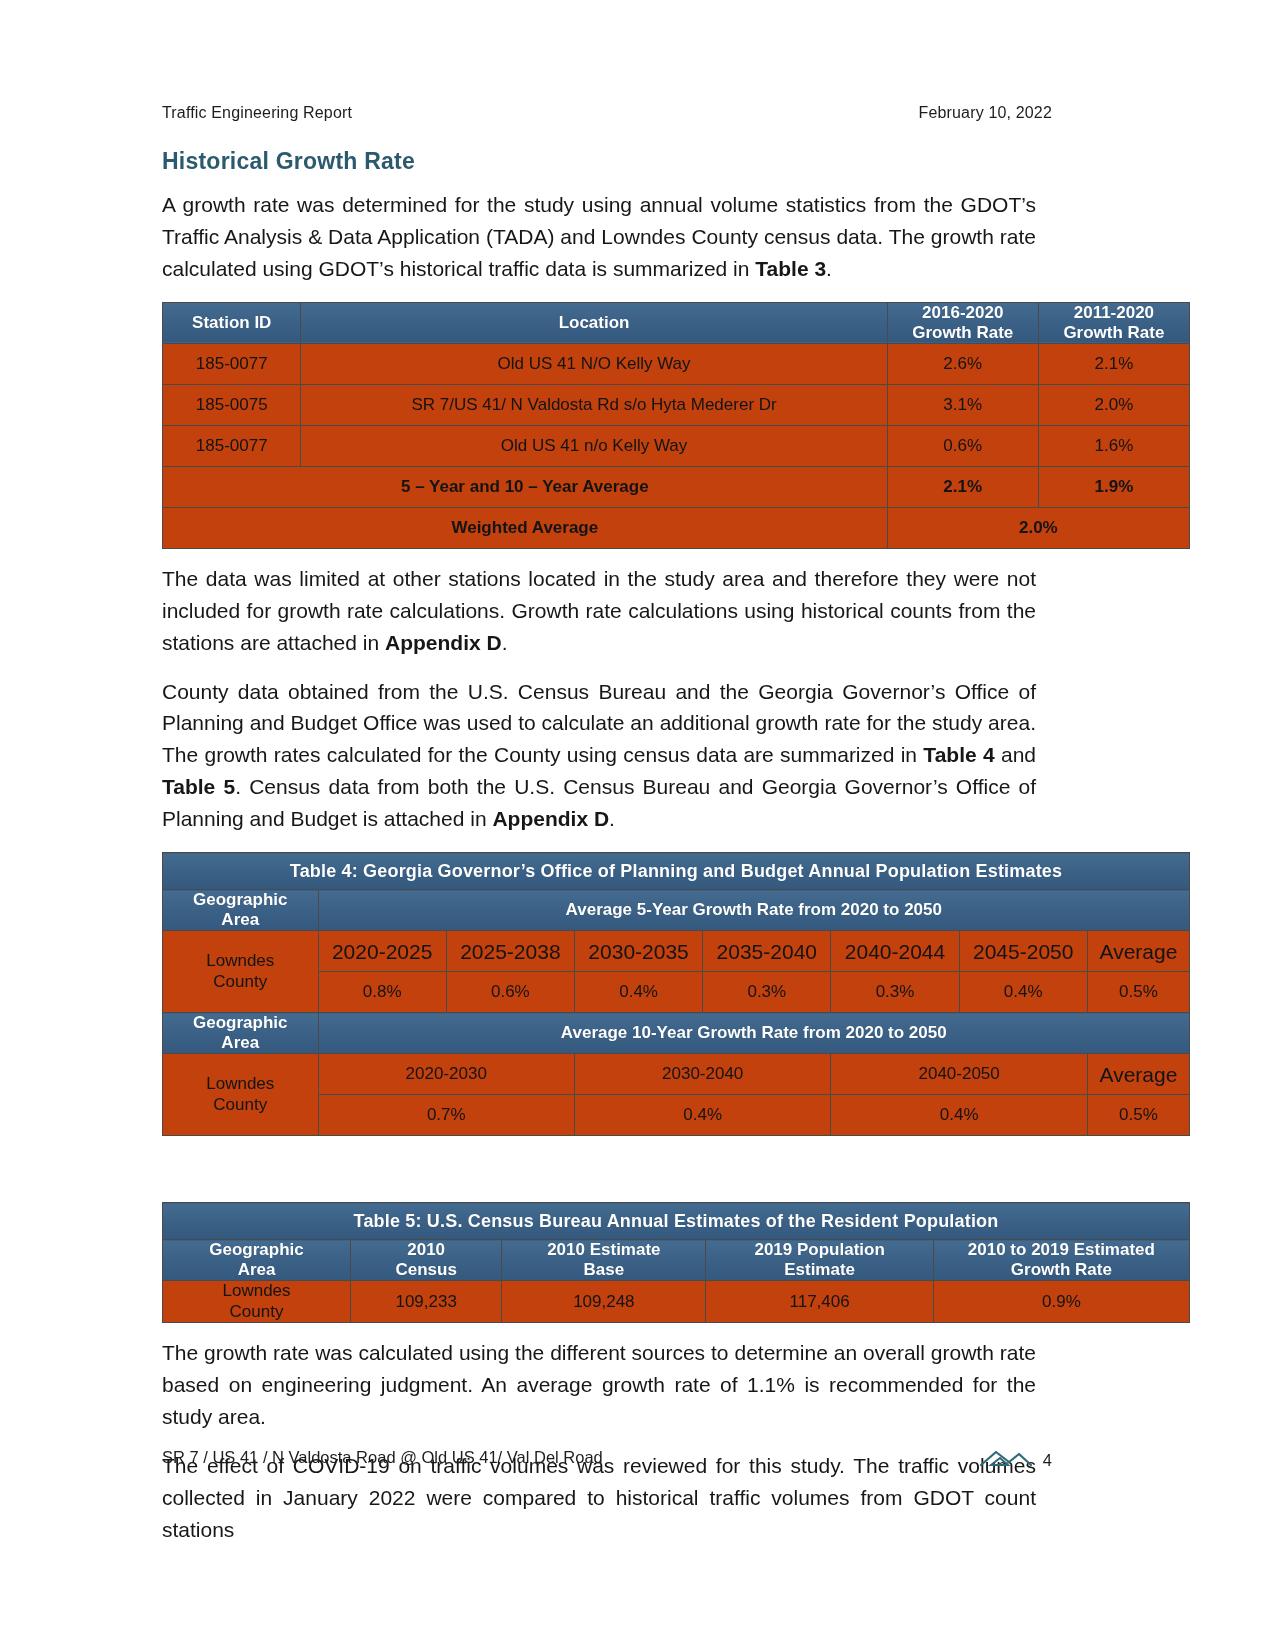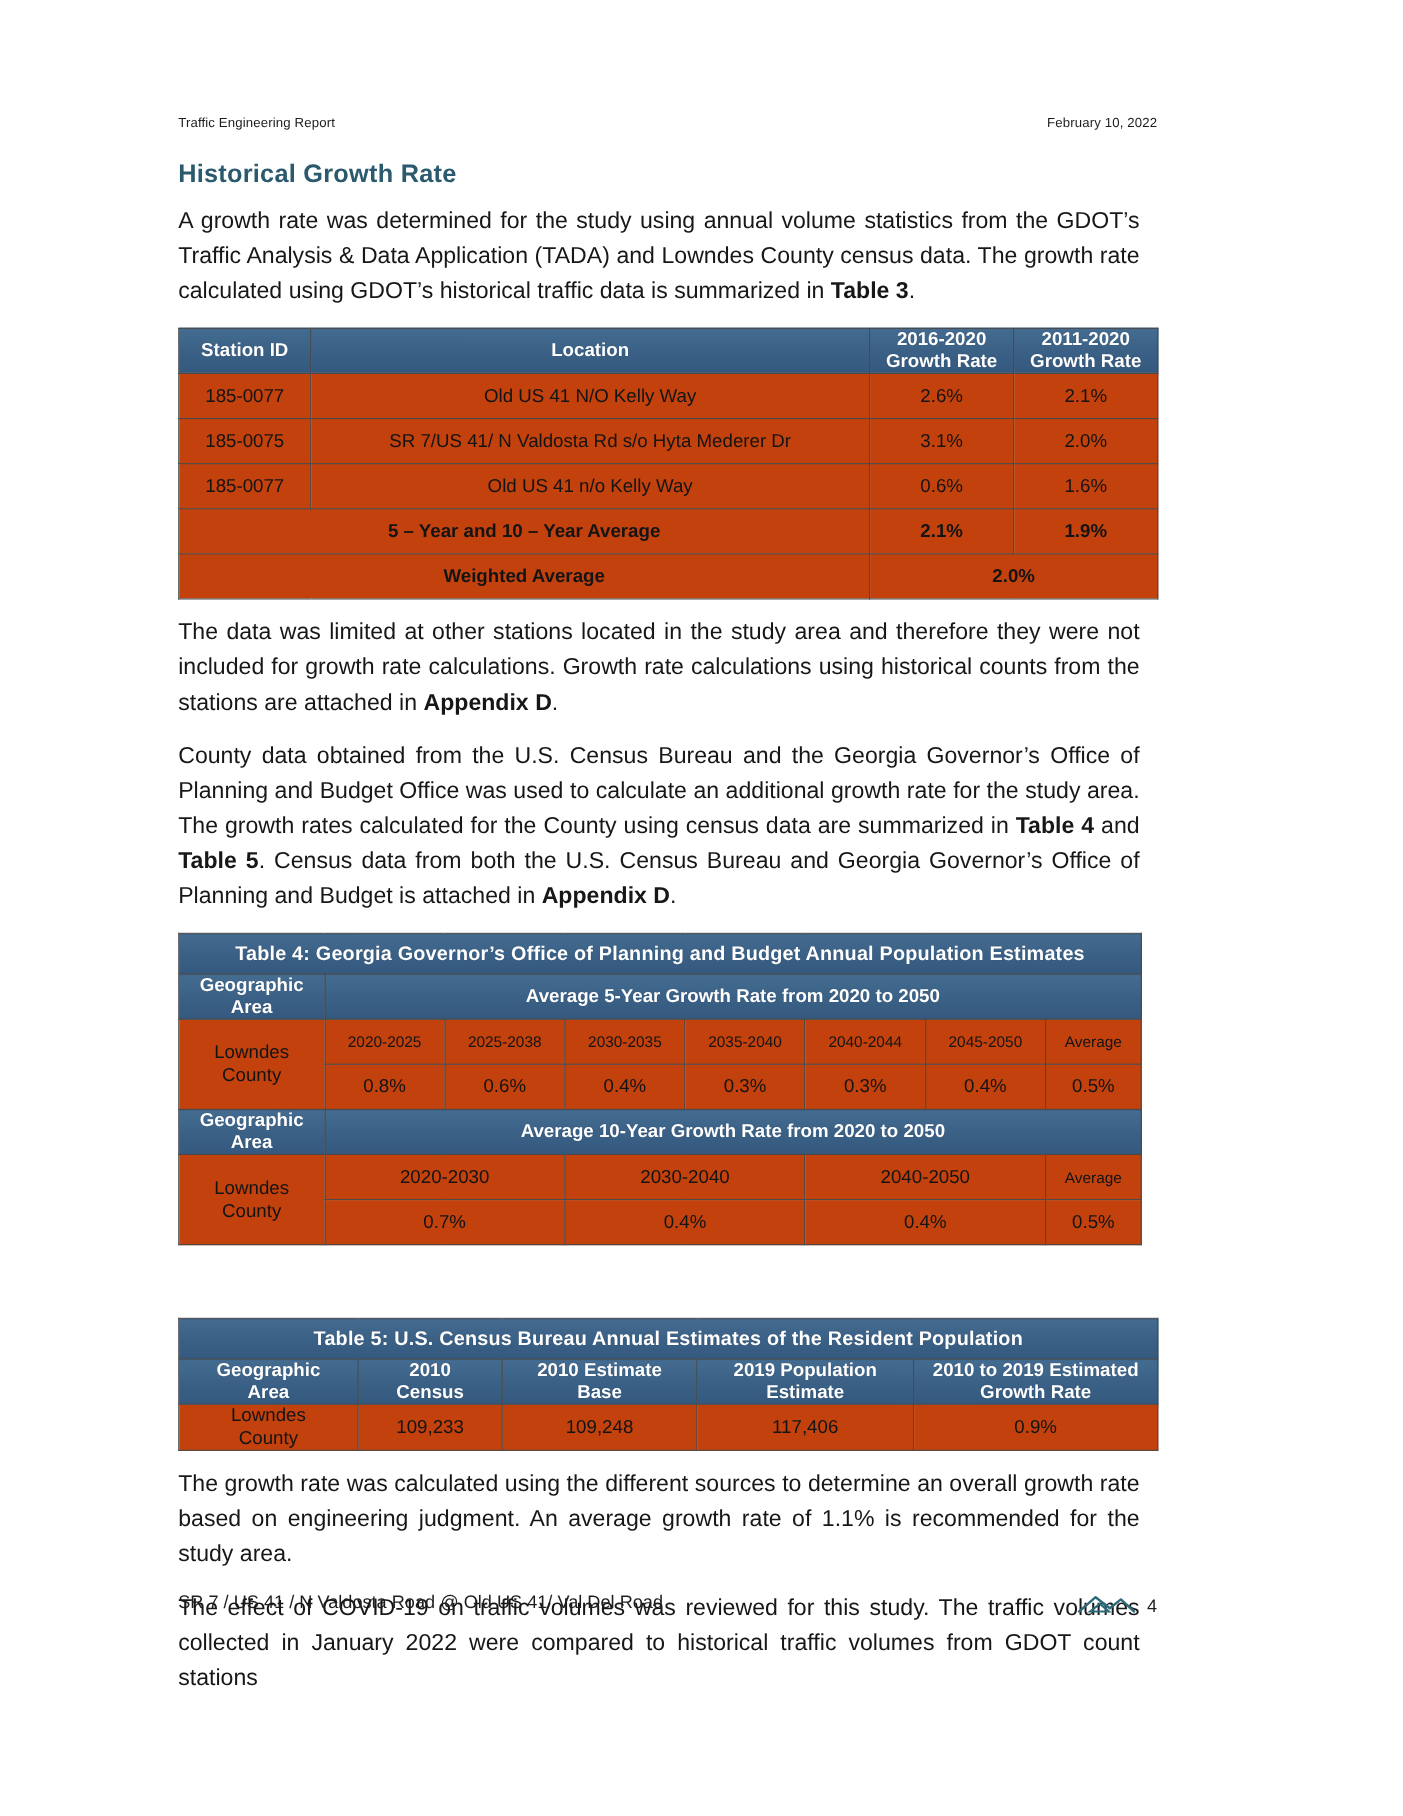--- a/index.html
+++ b/index.html
@@ -27,21 +27,21 @@
     left: 162px;
     top: 104px;
     width: 890px;
   }
 
   
   .doc-header {
     display: flex;
     justify-content: space-between;
     align-items: baseline;
-    font-size: 12px;
+    font-size: 16px;
     letter-spacing: 0.01em;
     color: #1d1d1d;
   }
 
   
   .section-heading {
     font-size: 23px;
     font-weight: bold;
     color: #2b5a6e;
     margin-top: 26px;
@@ -56,21 +56,21 @@
     text-align: justify;
     margin: 0 16px 17px 0;
     color: #171717;
   }
   p.body:last-child { margin-bottom: 0; }
   .b { font-weight: bold; }
 
   
   table.rpt {
     border-collapse: collapse;
-    width: 876px;
+    width: 1028px;
     table-layout: fixed;
     margin: 6px 0 14px 0;
     border: 1px solid #5a5a5a;
   }
   table.rpt td, table.rpt th {
     border: 1px solid #4a4a4a;
     padding: 0;
     vertical-align: middle;
     text-align: center;
   }
@@ -96,21 +96,21 @@
   }
   .cell {
     font-size: 17px;
     height: 40px;
     color: #141414;
     background: #c2410c;
     padding: 3px 5px;
     line-height: 1.2;
   }
   .cell.bold { font-weight: bold; }
-  .cell.sm { font-size: 14px; }
+  .cell.sm { font-size: 21px; }
 
   
   .t3 col.c1 { width: 120px; }
   .t3 col.c2 { width: 508px; }
   .t3 col.c3 { width: 131px; }
   .t3 col.c4 { width: 131px; }
 
   
   .t4 col.g  { width: 131px; }
   .t4 col.p  { width: 108px; }

